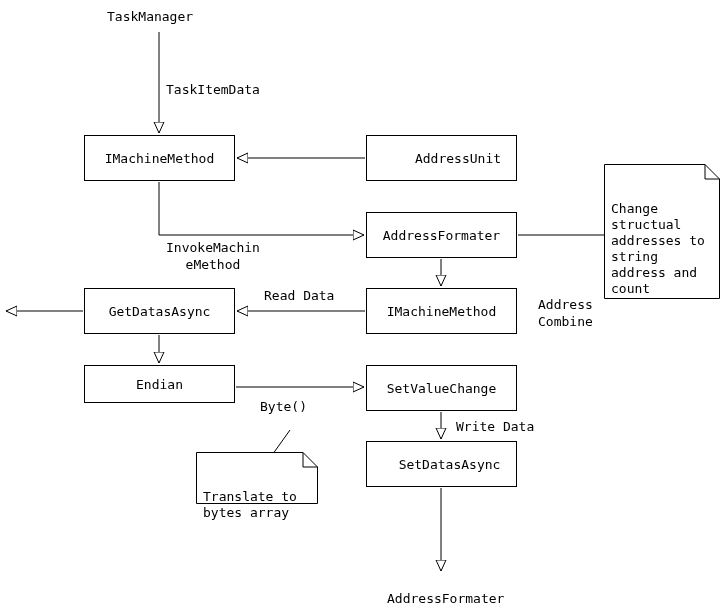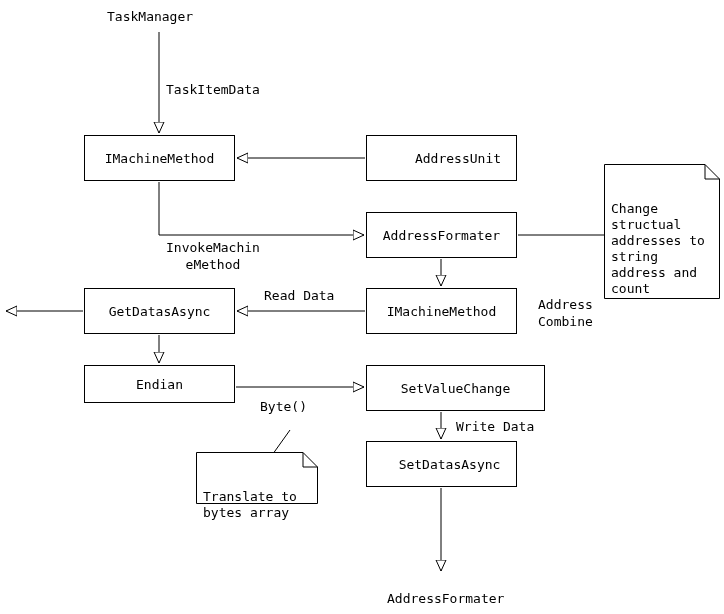--- a/index.html
+++ b/index.html
@@ -125,21 +125,21 @@
   </div>
 
   <div class="node" style="left:366px; top:288px; width:151px; height:46px;">
     <span>IMachineMethod</span>
   </div>
 
   <div class="node" style="left:84px; top:365px; width:151px; height:38px;">
     <span>Endian</span>
   </div>
 
-  <div class="node" style="left:366px; top:365px; width:179px; height:46px;">
+  <div class="node" style="left:366px; top:365px; width:151px; height:46px;">
     <span>SetValueChange</span>
   </div>
 
   <div class="node" style="left:366px; top:441px; width:151px; height:46px;padding-left:16px;">
     <span>SetDatasAsync</span>
   </div>
 
   <div class="note" style="left:604px; top:164px; width:116px; height:135px;">
     <svg class="note-shape" viewBox="0 0 116 135" preserveAspectRatio="none">
       <path d="M 0.5 0.5 L 101 0.5 L 115.5 15 L 115.5 134.5 L 0.5 134.5 Z" fill="#ffffff" stroke="#000000" stroke-width="1"></path>

